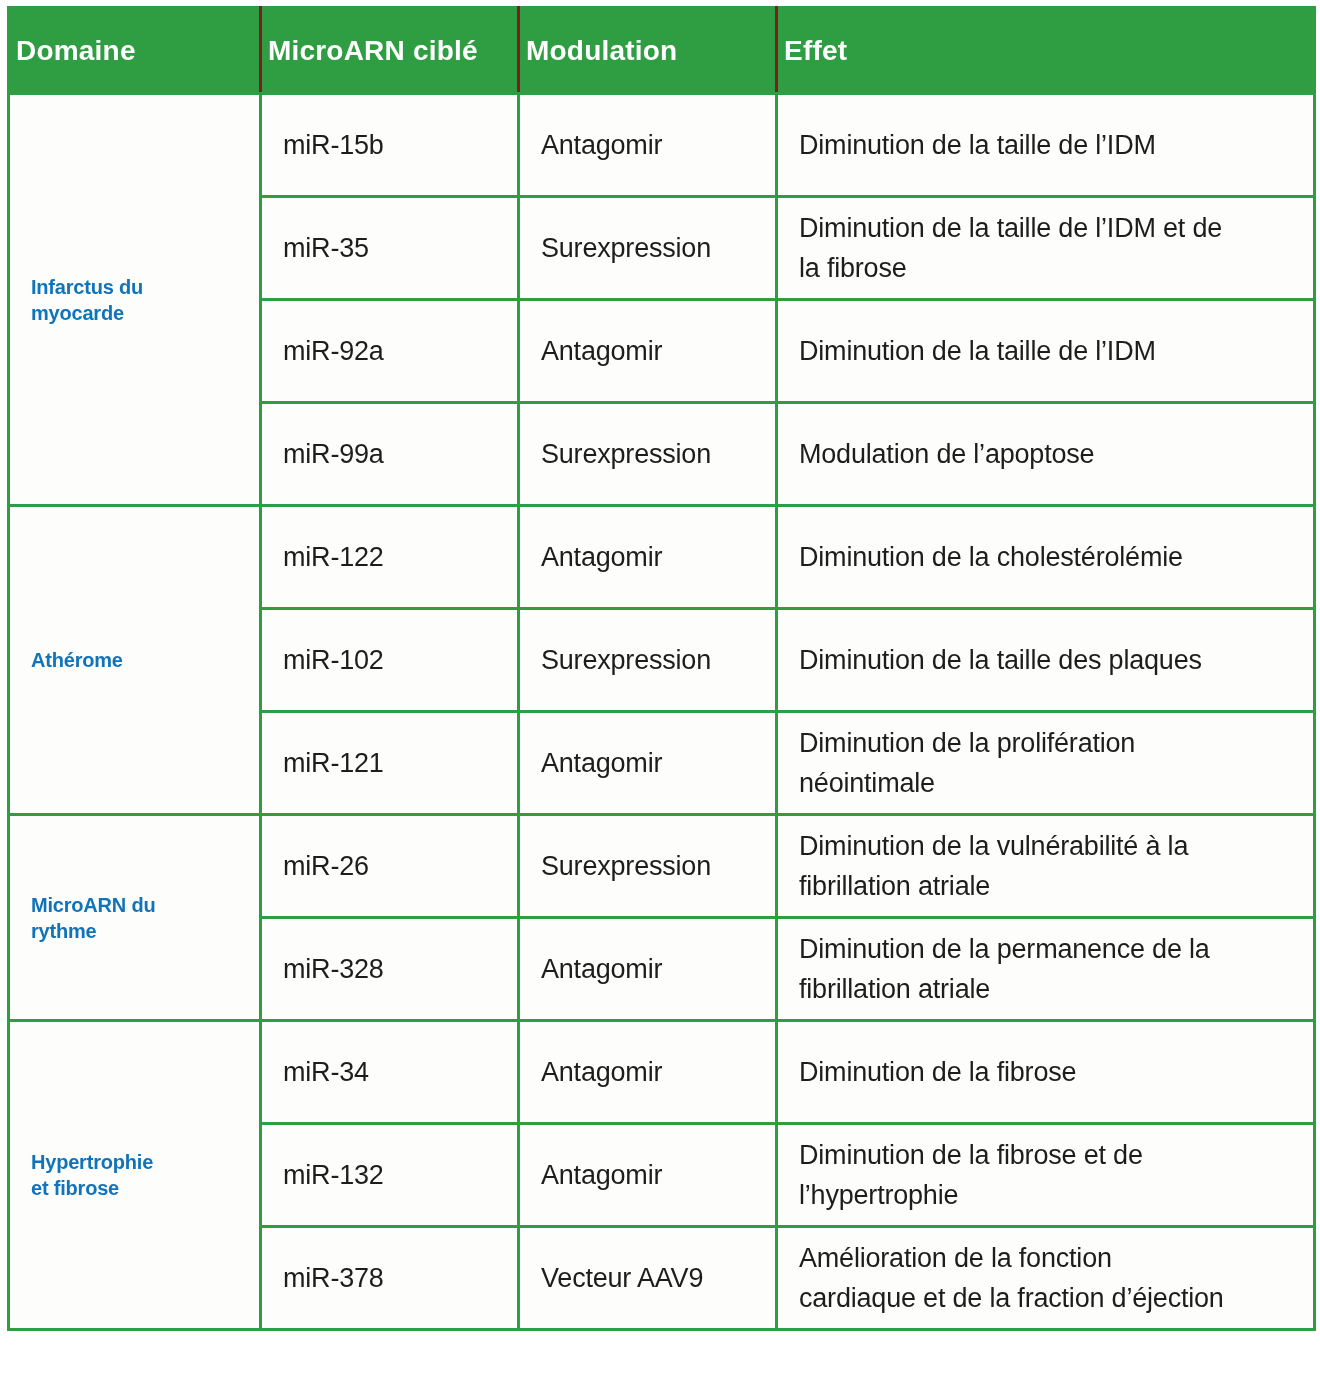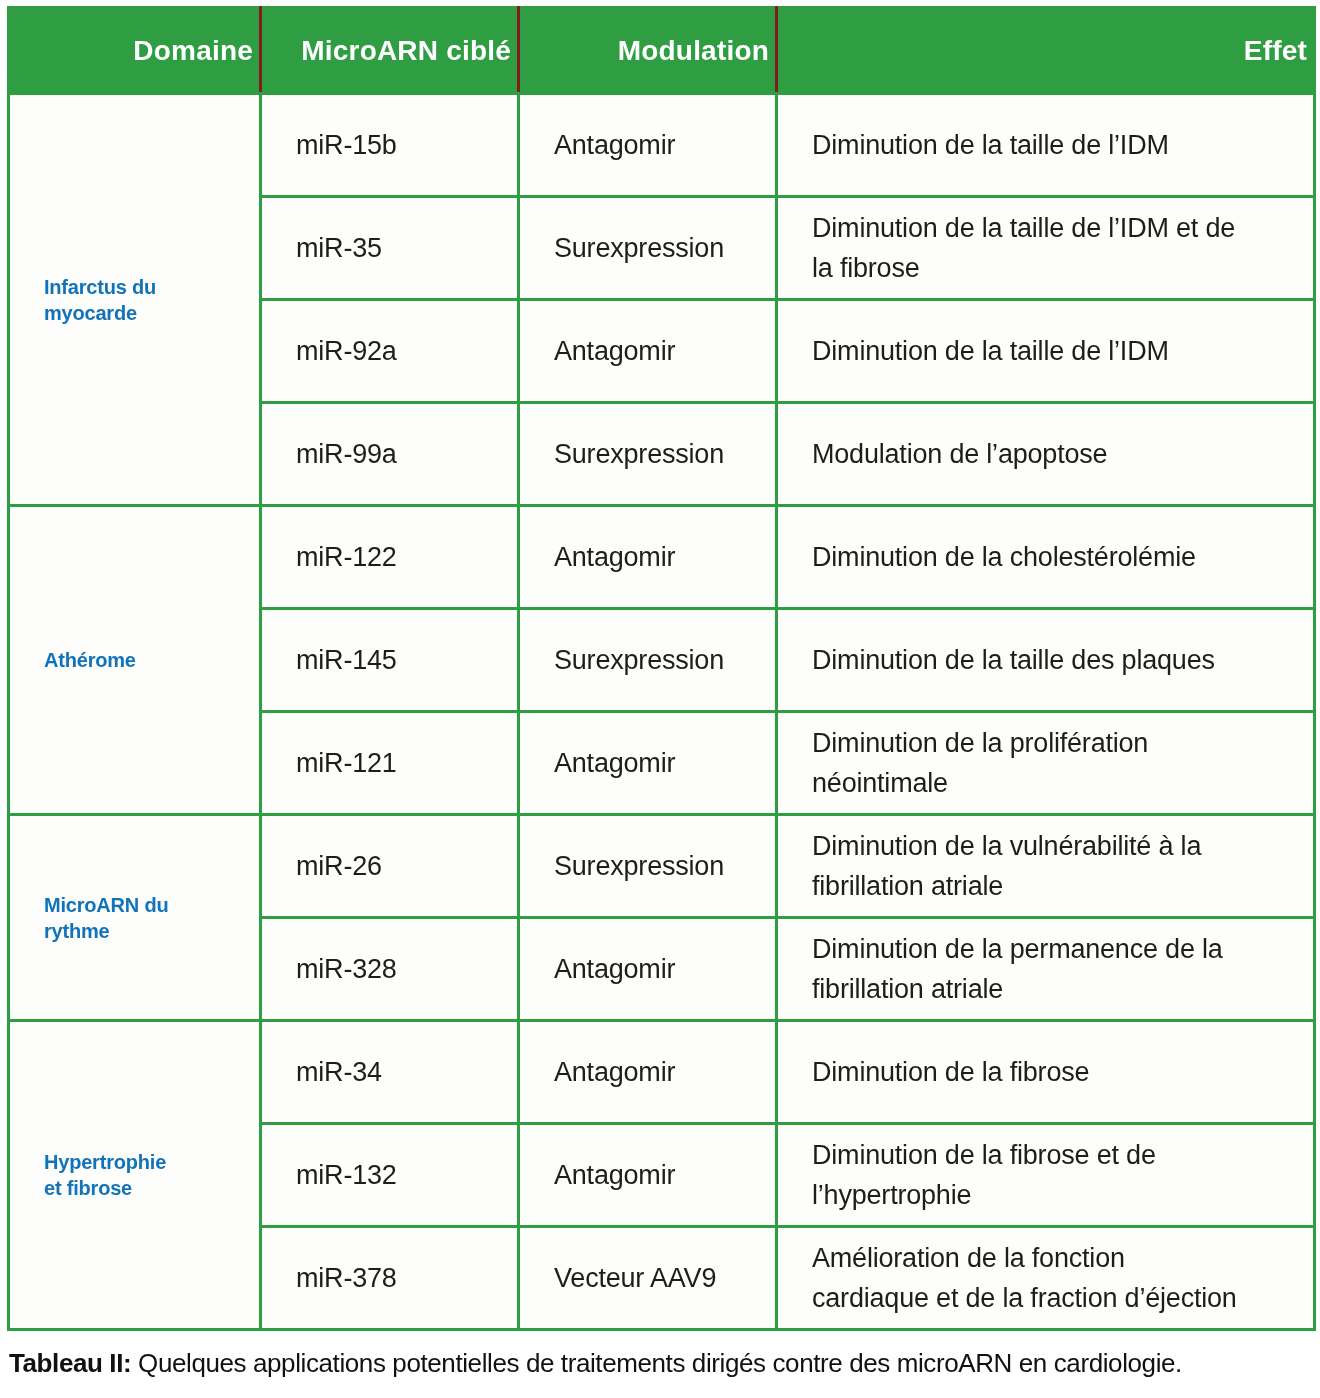--- a/index.html
+++ b/index.html
@@ -28,36 +28,36 @@
   col.c-mir    { width: 258px; }
   col.c-mod    { width: 258px; }
   col.c-effect { width: 538px; }
 
   thead tr { height: 86px; }
   th {
     background: var(--green);
     color: #ffffff;
     font-size: 28px;
     font-weight: bold;
-    text-align: right;
+    text-align: left;
     vertical-align: middle;
     border-bottom: 3px solid var(--green);
     padding: 0 6px;
     letter-spacing: 0.2px;
   }
   th + th { border-left: 3px solid #7f1d1d; }
 
   tbody tr { height: 103px; }
   td {
     border: 3px solid var(--green);
     background: var(--cellbg);
     vertical-align: middle;
     font-size: 27px;
     line-height: 1.5;
-    padding: 8px 16px 8px 34px;
+    padding: 8px 16px 8px 21px;
     white-space: pre-line;
     letter-spacing: -0.2px;
     margin-left: 24px;
   }
   td.domain {
     color: var(--blue);
     font-weight: bold;
     font-size: 20px;
     line-height: 1.3;
     letter-spacing: -0.2px;
@@ -118,21 +118,21 @@
         <td>Modulation de l’apoptose</td>
       </tr>
 
       <tr>
         <td class="domain" rowspan="3">Athérome</td>
         <td>miR-122</td>
         <td>Antagomir</td>
         <td>Diminution de la cholestérolémie</td>
       </tr>
       <tr>
-        <td>miR-145</td>
+        <td>miR-102</td>
         <td>Surexpression</td>
         <td>Diminution de la taille des plaques</td>
       </tr>
       <tr>
         <td>miR-121</td>
         <td>Antagomir</td>
         <td>Diminution de la prolifération
 néointimale</td>
       </tr>
 
@@ -166,15 +166,14 @@
       </tr>
       <tr>
         <td>miR-378</td>
         <td>Vecteur AAV9</td>
         <td>Amélioration de la fonction
 cardiaque et de la fraction d’éjection</td>
       </tr>
     </tbody>
   </table>
 
-  <p class="caption"><span class="cap-label">Tableau II:</span> <span>Quelques applications potentielles de traitements dirigés contre des microARN en cardiologie.</span></p>
 
 </div>
 
 </body></html>

